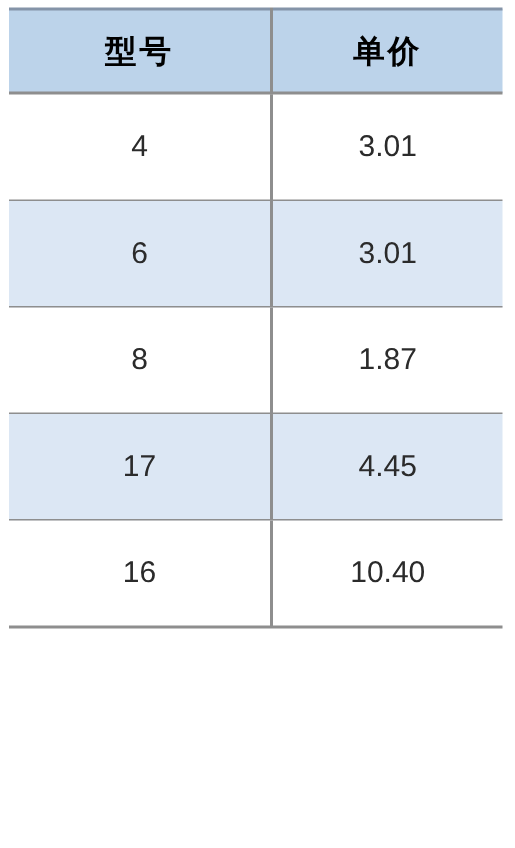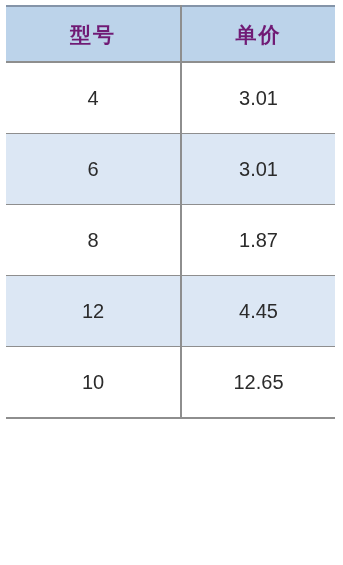--- a/index.html
+++ b/index.html
@@ -50,21 +50,21 @@
     border-right: 2px solid #8e8e8e;
   }
 
   thead tr.header-row th {
     height: 54px;
     background: #bcd3ea;
     font-size: 21px;
     font-weight: 700;
     letter-spacing: 2px;
     border-bottom: 2px solid #8e8e8e;
-    color: #701a75;
+    color: #000000;
   }
 
   tbody tr.data-row td {
     height: 70px;
     font-size: 20px;
     border-bottom: 1px solid #8e8e8e;
   }
 
   tbody tr.data-row:last-child td {
     border-bottom: none;
@@ -114,29 +114,29 @@
       <tr class="data-row row-odd">
         <td class="cell-model">
           <span class="cell-text">8</span>
         </td>
         <td class="cell-price">
           <span class="cell-text">1.87</span>
         </td>
       </tr>
       <tr class="data-row row-even">
         <td class="cell-model">
-          <span class="cell-text">12</span>
+          <span class="cell-text">17</span>
         </td>
         <td class="cell-price">
           <span class="cell-text">4.45</span>
         </td>
       </tr>
       <tr class="data-row row-odd">
         <td class="cell-model">
-          <span class="cell-text">10</span>
+          <span class="cell-text">16</span>
         </td>
         <td class="cell-price">
-          <span class="cell-text">12.65</span>
+          <span class="cell-text">10.40</span>
         </td>
       </tr>
     </tbody>
   </table>
 </div>
 
 </body></html>

